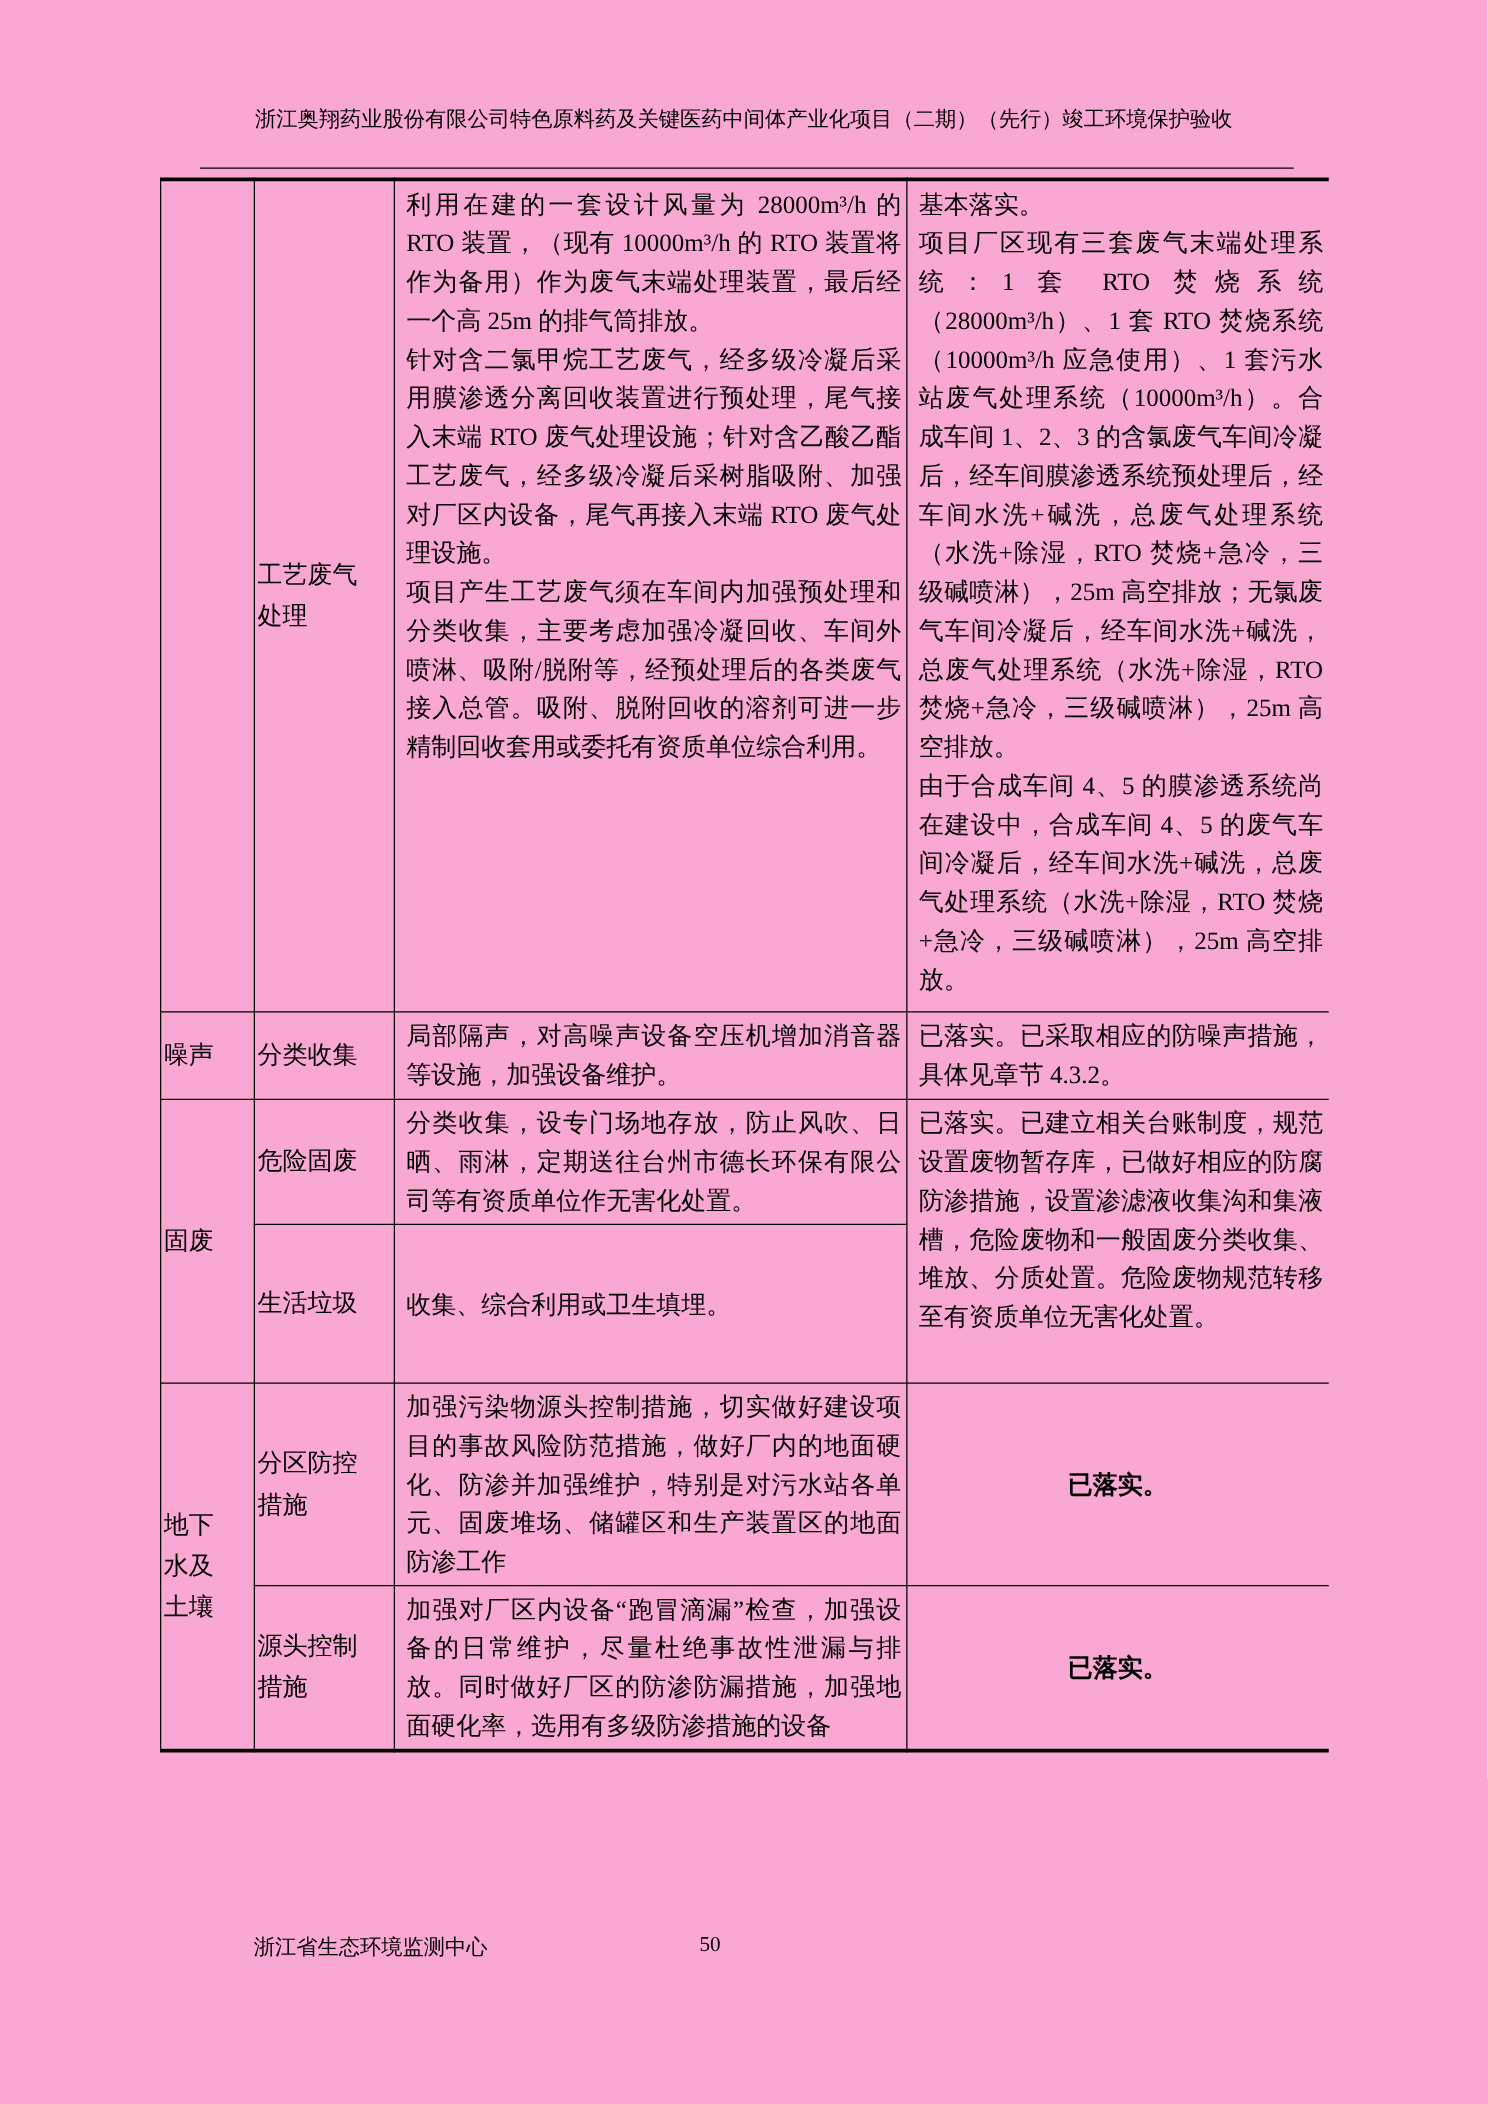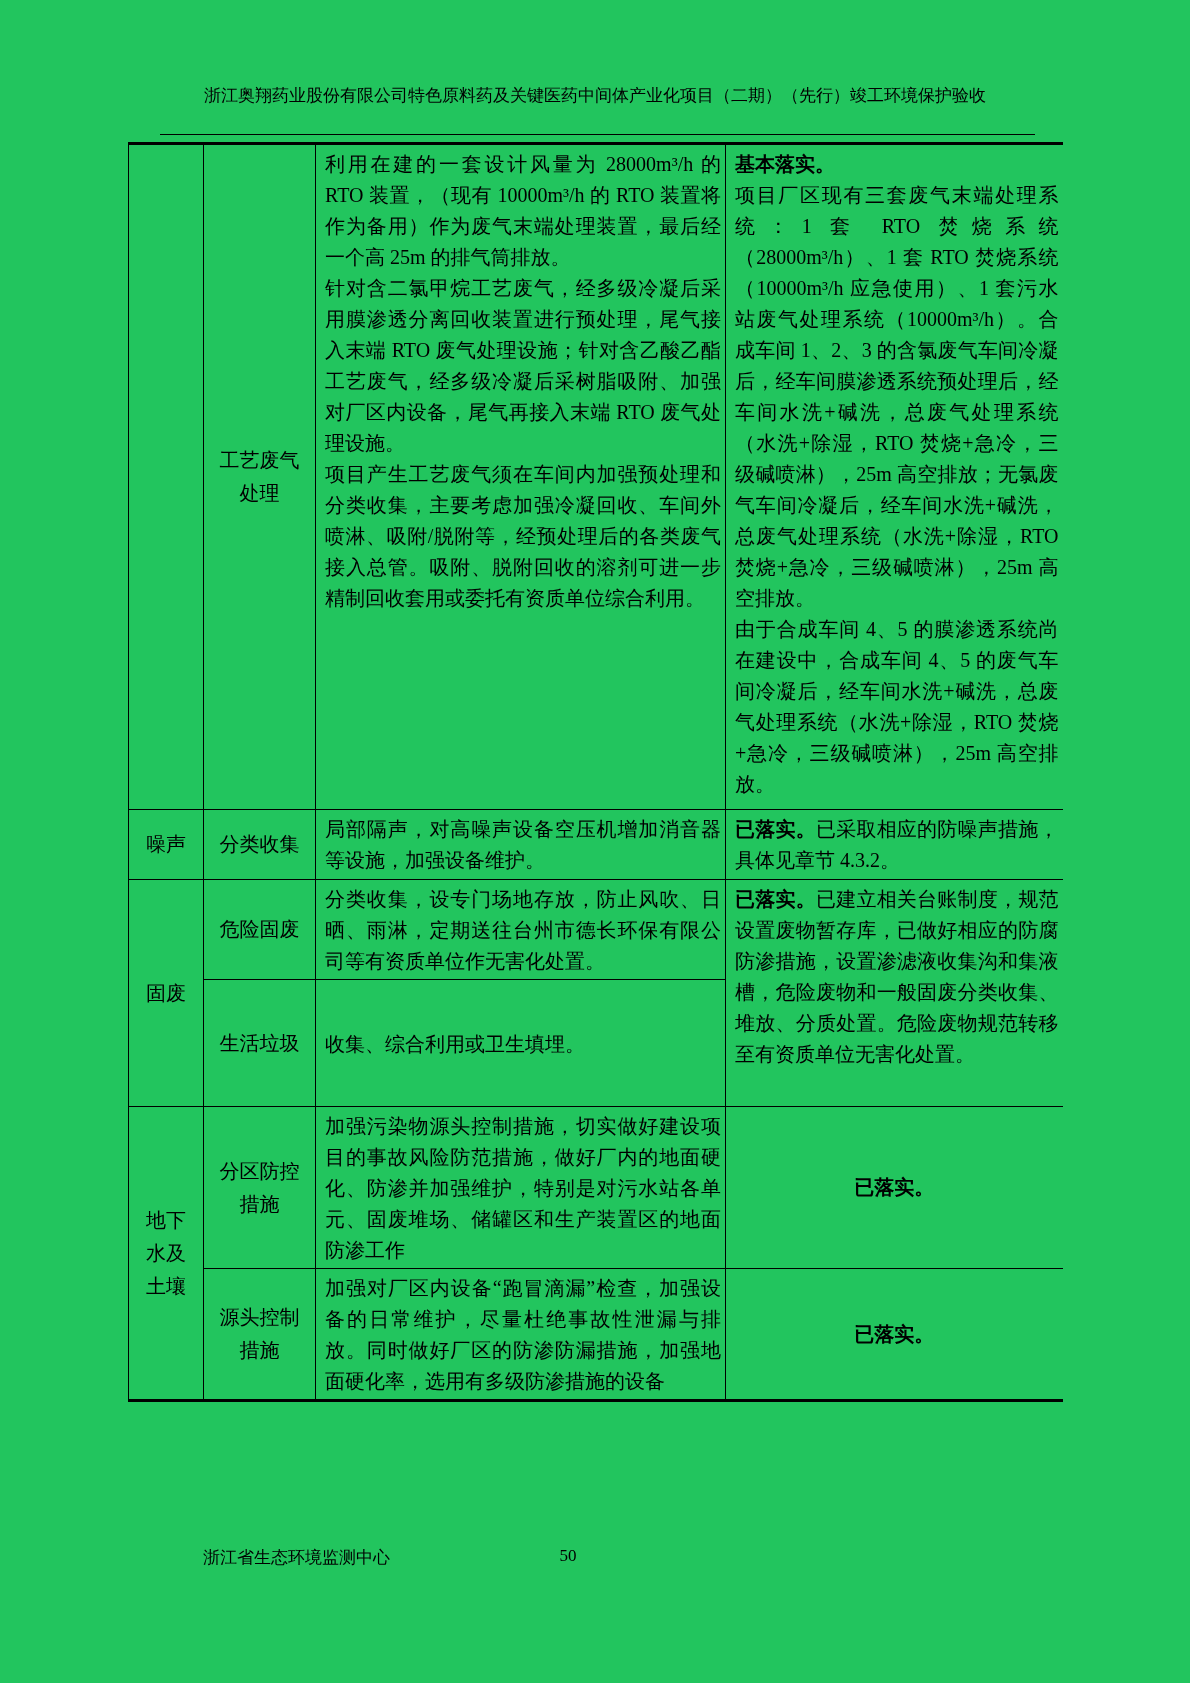--- a/index.html
+++ b/index.html
@@ -1,33 +1,33 @@
 <!DOCTYPE html>
 <html><head>
 <meta charset="utf-8">
 <style>
   html,body{margin:0;padding:0;background:#ffffff;}
-  .page{position:relative;width:1190px;height:1683px;background:#22c55e;overflow:hidden;
+  .page{position:relative;width:1190px;height:1683px;background:#f9a8d4;overflow:hidden;
         font-family:"Liberation Serif","DejaVu Serif",serif;color:#000;}
   .header{position:absolute;top:84px;left:0;width:1190px;text-align:center;
           font-size:17px;line-height:23px;}
   .header-rule{position:absolute;top:134px;left:160px;width:875px;height:0;
                border-top:1.5px solid #000;}
   .doc-table{position:absolute;top:142px;left:128px;width:934px;
              border-collapse:collapse;table-layout:fixed;
              border-top:3px solid #000;border-bottom:3px solid #000;}
   .doc-table td{border:1px solid #000;font-size:20px;overflow:hidden;}
   .doc-table td.nr{border-right:0;}
-  td.label{text-align:center;vertical-align:middle;white-space:pre-line;
+  td.label{vertical-align:middle;white-space:pre-line;
            line-height:33px;padding:2px;}
   td.text{vertical-align:top;text-align:justify;line-height:31px;
           padding:4px 4px 2px 9px;}
   td.text p{margin:0;}
   td.vmid{vertical-align:middle;}
-  .lead{font-weight:bold;}
+  .lead{font-weight:normal;}
   td.status-only{text-align:center;vertical-align:middle;font-weight:bold;
                  font-size:20px;}
   .footer{position:absolute;top:1546px;left:0;width:1190px;font-size:17px;}
   .footer-left{position:absolute;left:203px;top:0;}
   .footer-page{position:absolute;left:548px;top:0;width:40px;text-align:center;}
 </style>
 </head>
 <body>
 
 <div class="page">

